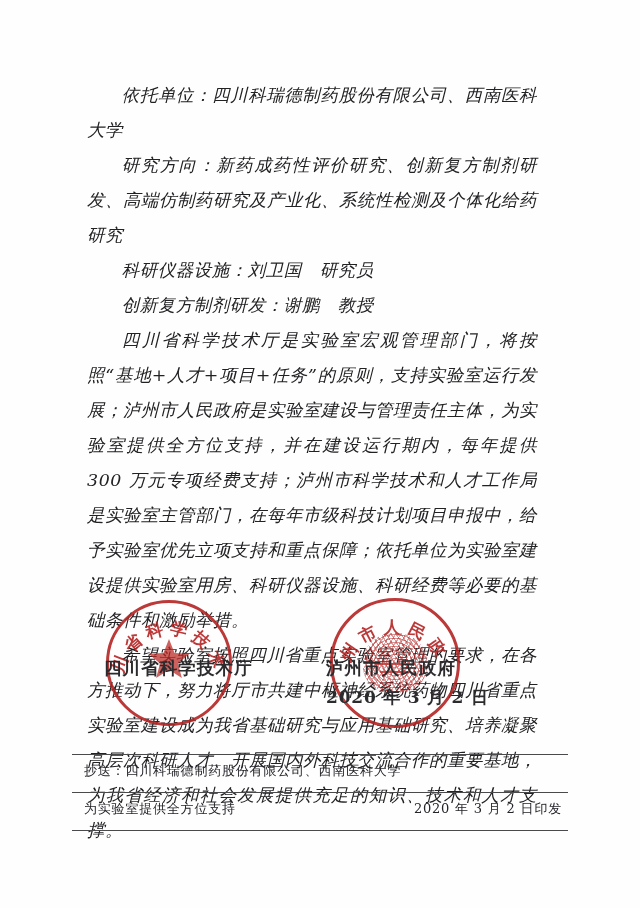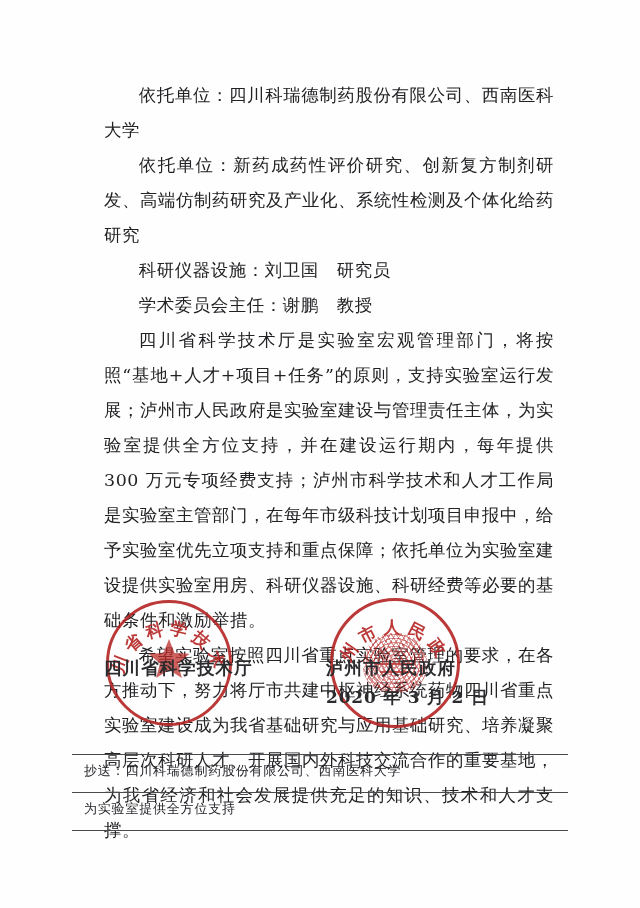--- a/index.html
+++ b/index.html
@@ -18,23 +18,24 @@
 
   .page {
     position: absolute;
     inset: 0;
     background: #fefefe;
   }
 
   
   .doc-body {
     position: absolute;
-    left: 104px;
+    left: 87px;
     top: 78px;
     width: 450px;
+    font-style: italic;
   }
 
   .para {
     font-size: 17.4px;
     line-height: 35px;
     letter-spacing: 0.6px;
     text-align: justify;
     text-justify: inter-ideograph;
     color: #222225;
     margin: 0;
@@ -163,23 +164,23 @@
   #footer-issue { top: 800px; }
   .footer-right { text-align: right; }
 </style>
 </head>
 <body>
 
 <div class="page">
 
   <div class="doc-body">
     <p class="para indent2">依托单位：四川科瑞德制药股份有限公司、西南医科大学</p>
-    <p class="para indent2">依托单位：新药成药性评价研究、创新复方制剂研发、高端仿制药研究及产业化、系统性检测及个体化给药研究</p>
+    <p class="para indent2">研究方向：新药成药性评价研究、创新复方制剂研发、高端仿制药研究及产业化、系统性检测及个体化给药研究</p>
     <p class="para indent2">科研仪器设施：刘卫国　研究员</p>
-    <p class="para indent2">学术委员会主任：谢鹏　教授</p>
+    <p class="para indent2">创新复方制剂研发：谢鹏　教授</p>
     <p class="para indent2">四川省科学技术厅是实验室宏观管理部门，将按照“基地+人才+项目+任务”的原则，支持实验室运行发展；泸州市人民政府是实验室建设与管理责任主体，为实验室提供全方位支持，并在建设运行期内，每年提供 300 万元专项经费支持；泸州市科学技术和人才工作局是实验室主管部门，在每年市级科技计划项目申报中，给予实验室优先立项支持和重点保障；依托单位为实验室建设提供实验室用房、科研仪器设施、科研经费等必要的基础条件和激励举措。</p>
     <p class="para indent2">希望实验室按照四川省重点实验室管理的要求，在各方推动下，努力将厅市共建中枢神经系统药物四川省重点实验室建设成为我省基础研究与应用基础研究、培养凝聚高层次科研人才、开展国内外科技交流合作的重要基地，为我省经济和社会发展提供充足的知识、技术和人才支撑。</p>
   </div>
 
   <div class="seal-layer">
 
     <div class="seal" id="seal-kjt">
       <svg class="arc-text" viewBox="0 0 120 120">
         <defs>
           <path id="arcTop1" d="M 16,64 A 46,46 0 0 1 104,64" fill="none"></path>
@@ -218,17 +219,18 @@
   <div class="footer-row" id="footer-cc">
     <span>
       <span>抄送：</span><span>四川科瑞德制药股份有限公司、西南医科大学</span>
     </span>
   </div>
 
   <div class="rule" id="rule-mid"></div>
 
   <div class="footer-row" id="footer-issue">
     <span>为实验室提供全方位支持</span>
+    <span class="footer-right">2020 年 3 月 2 日印发</span>
   </div>
 
   <div class="rule" id="rule-bottom"></div>
 
 </div>
 
 </body></html>

